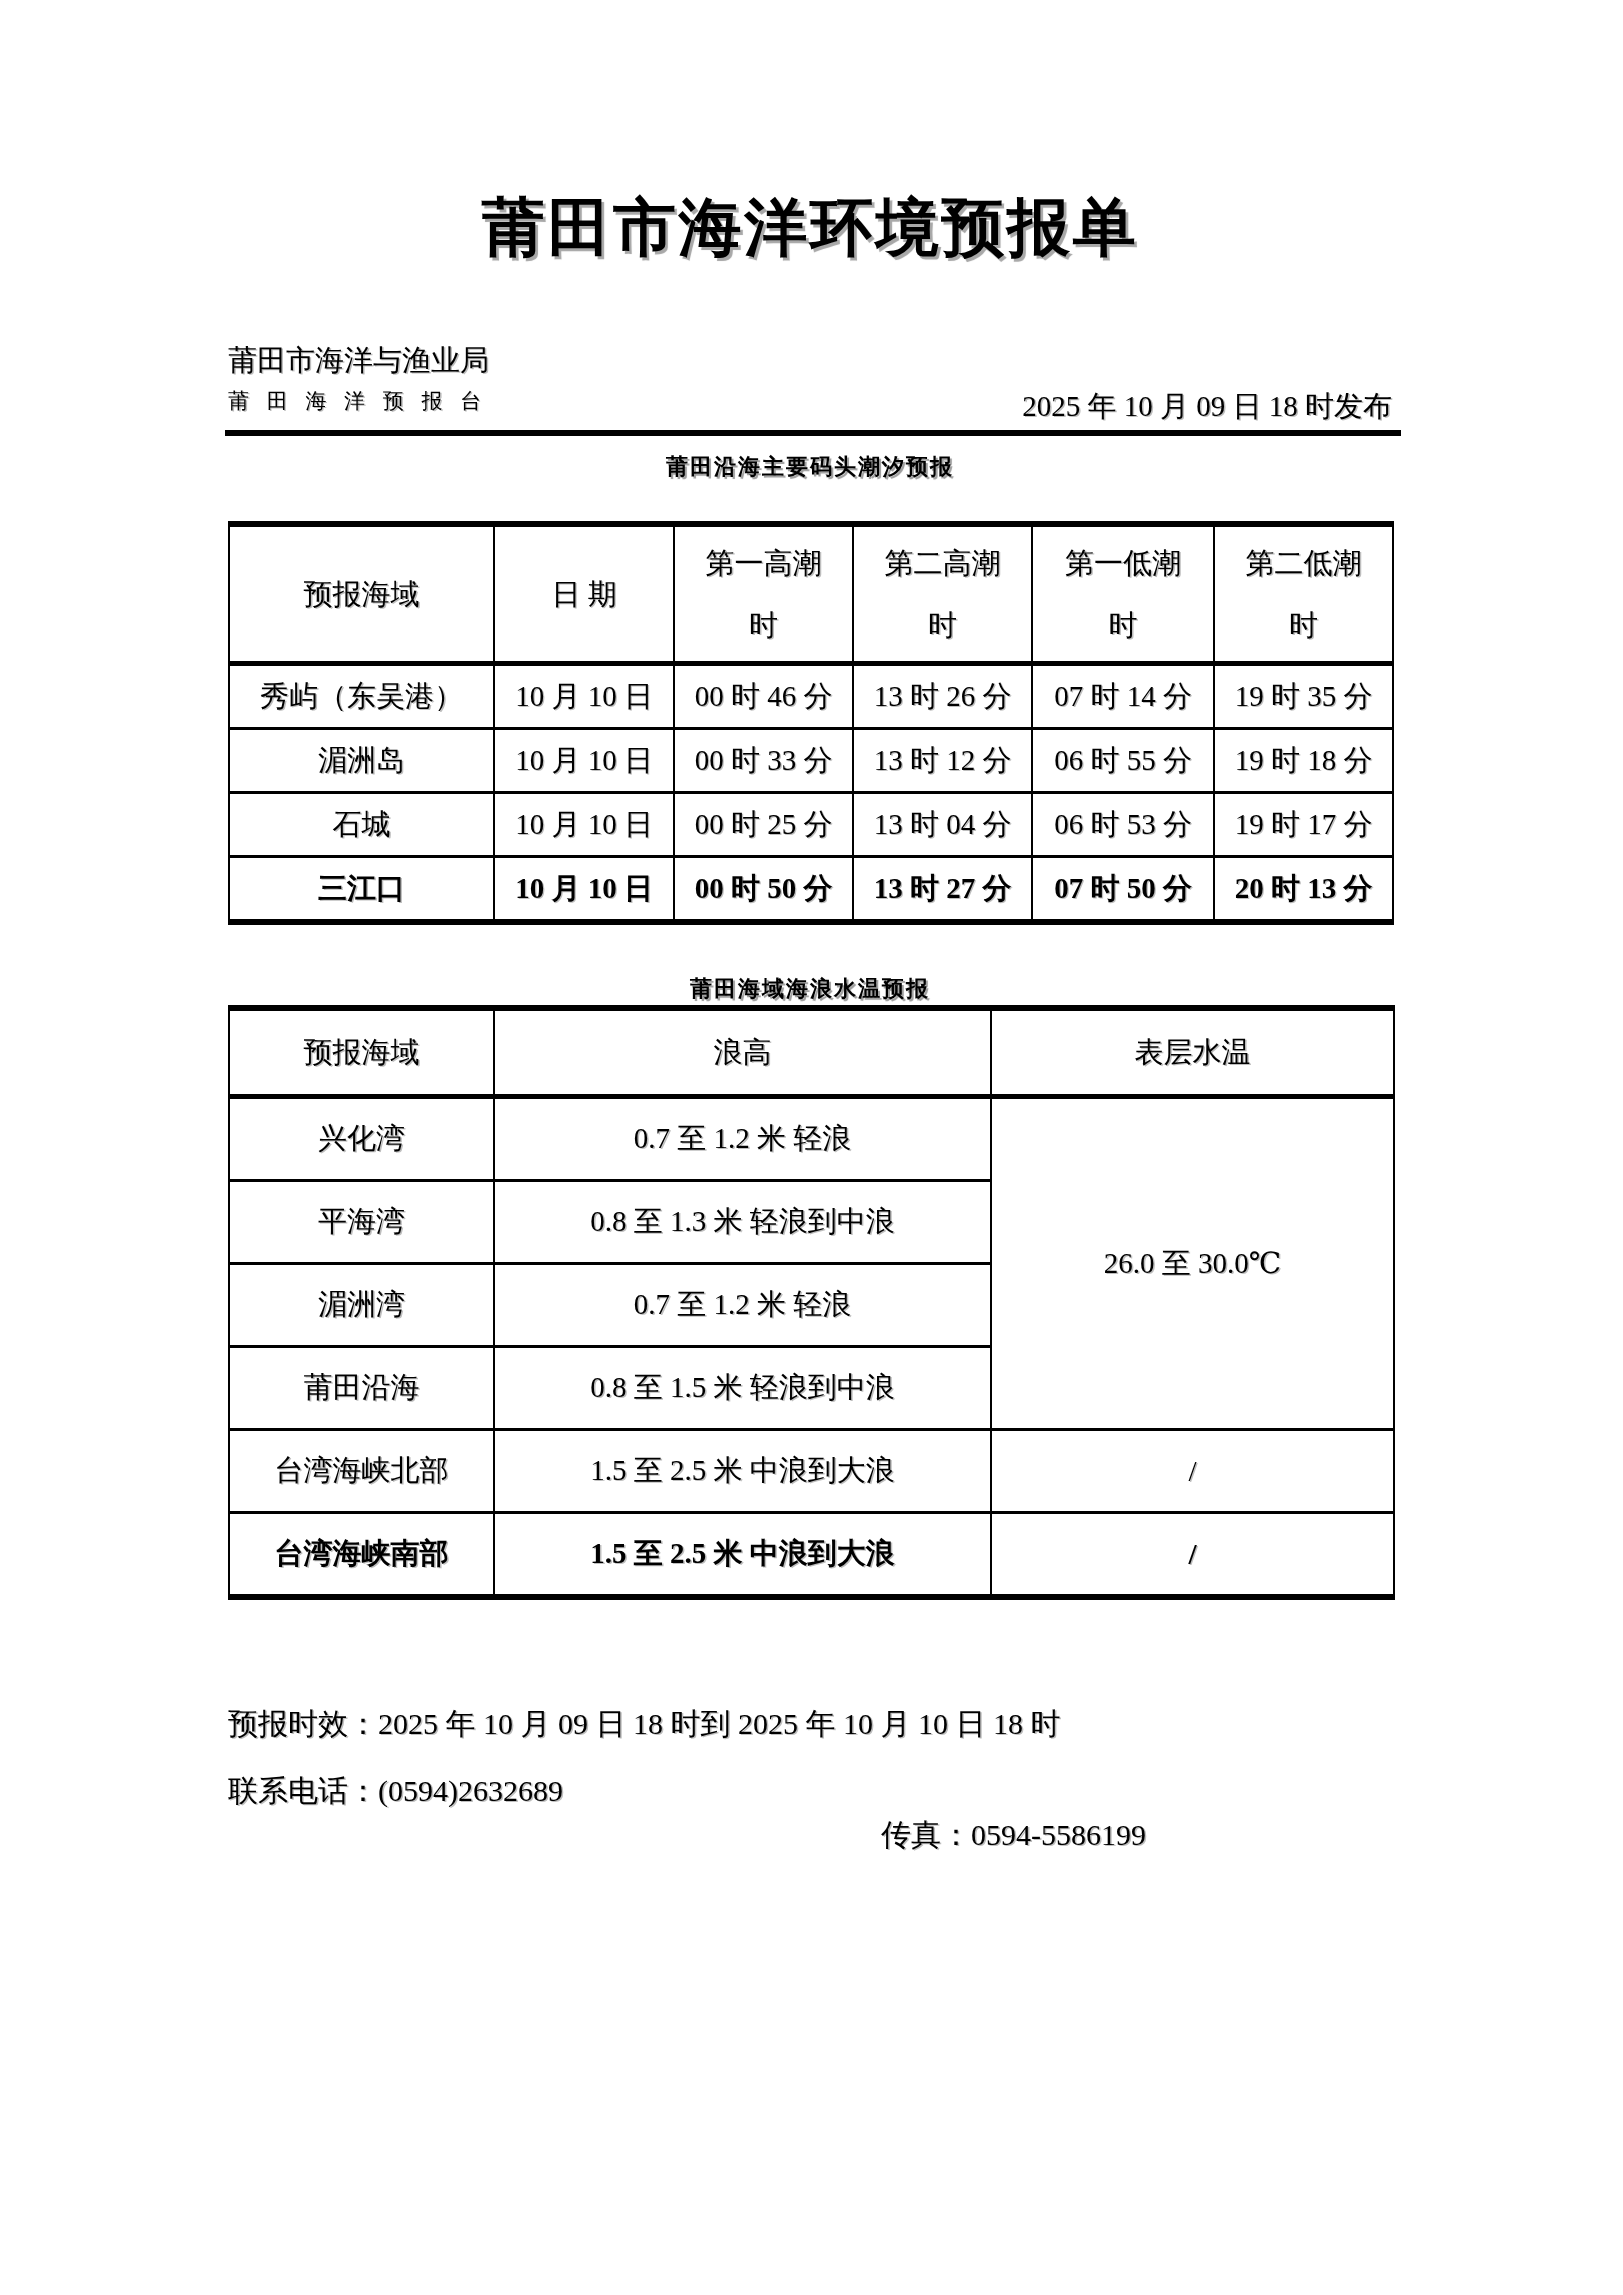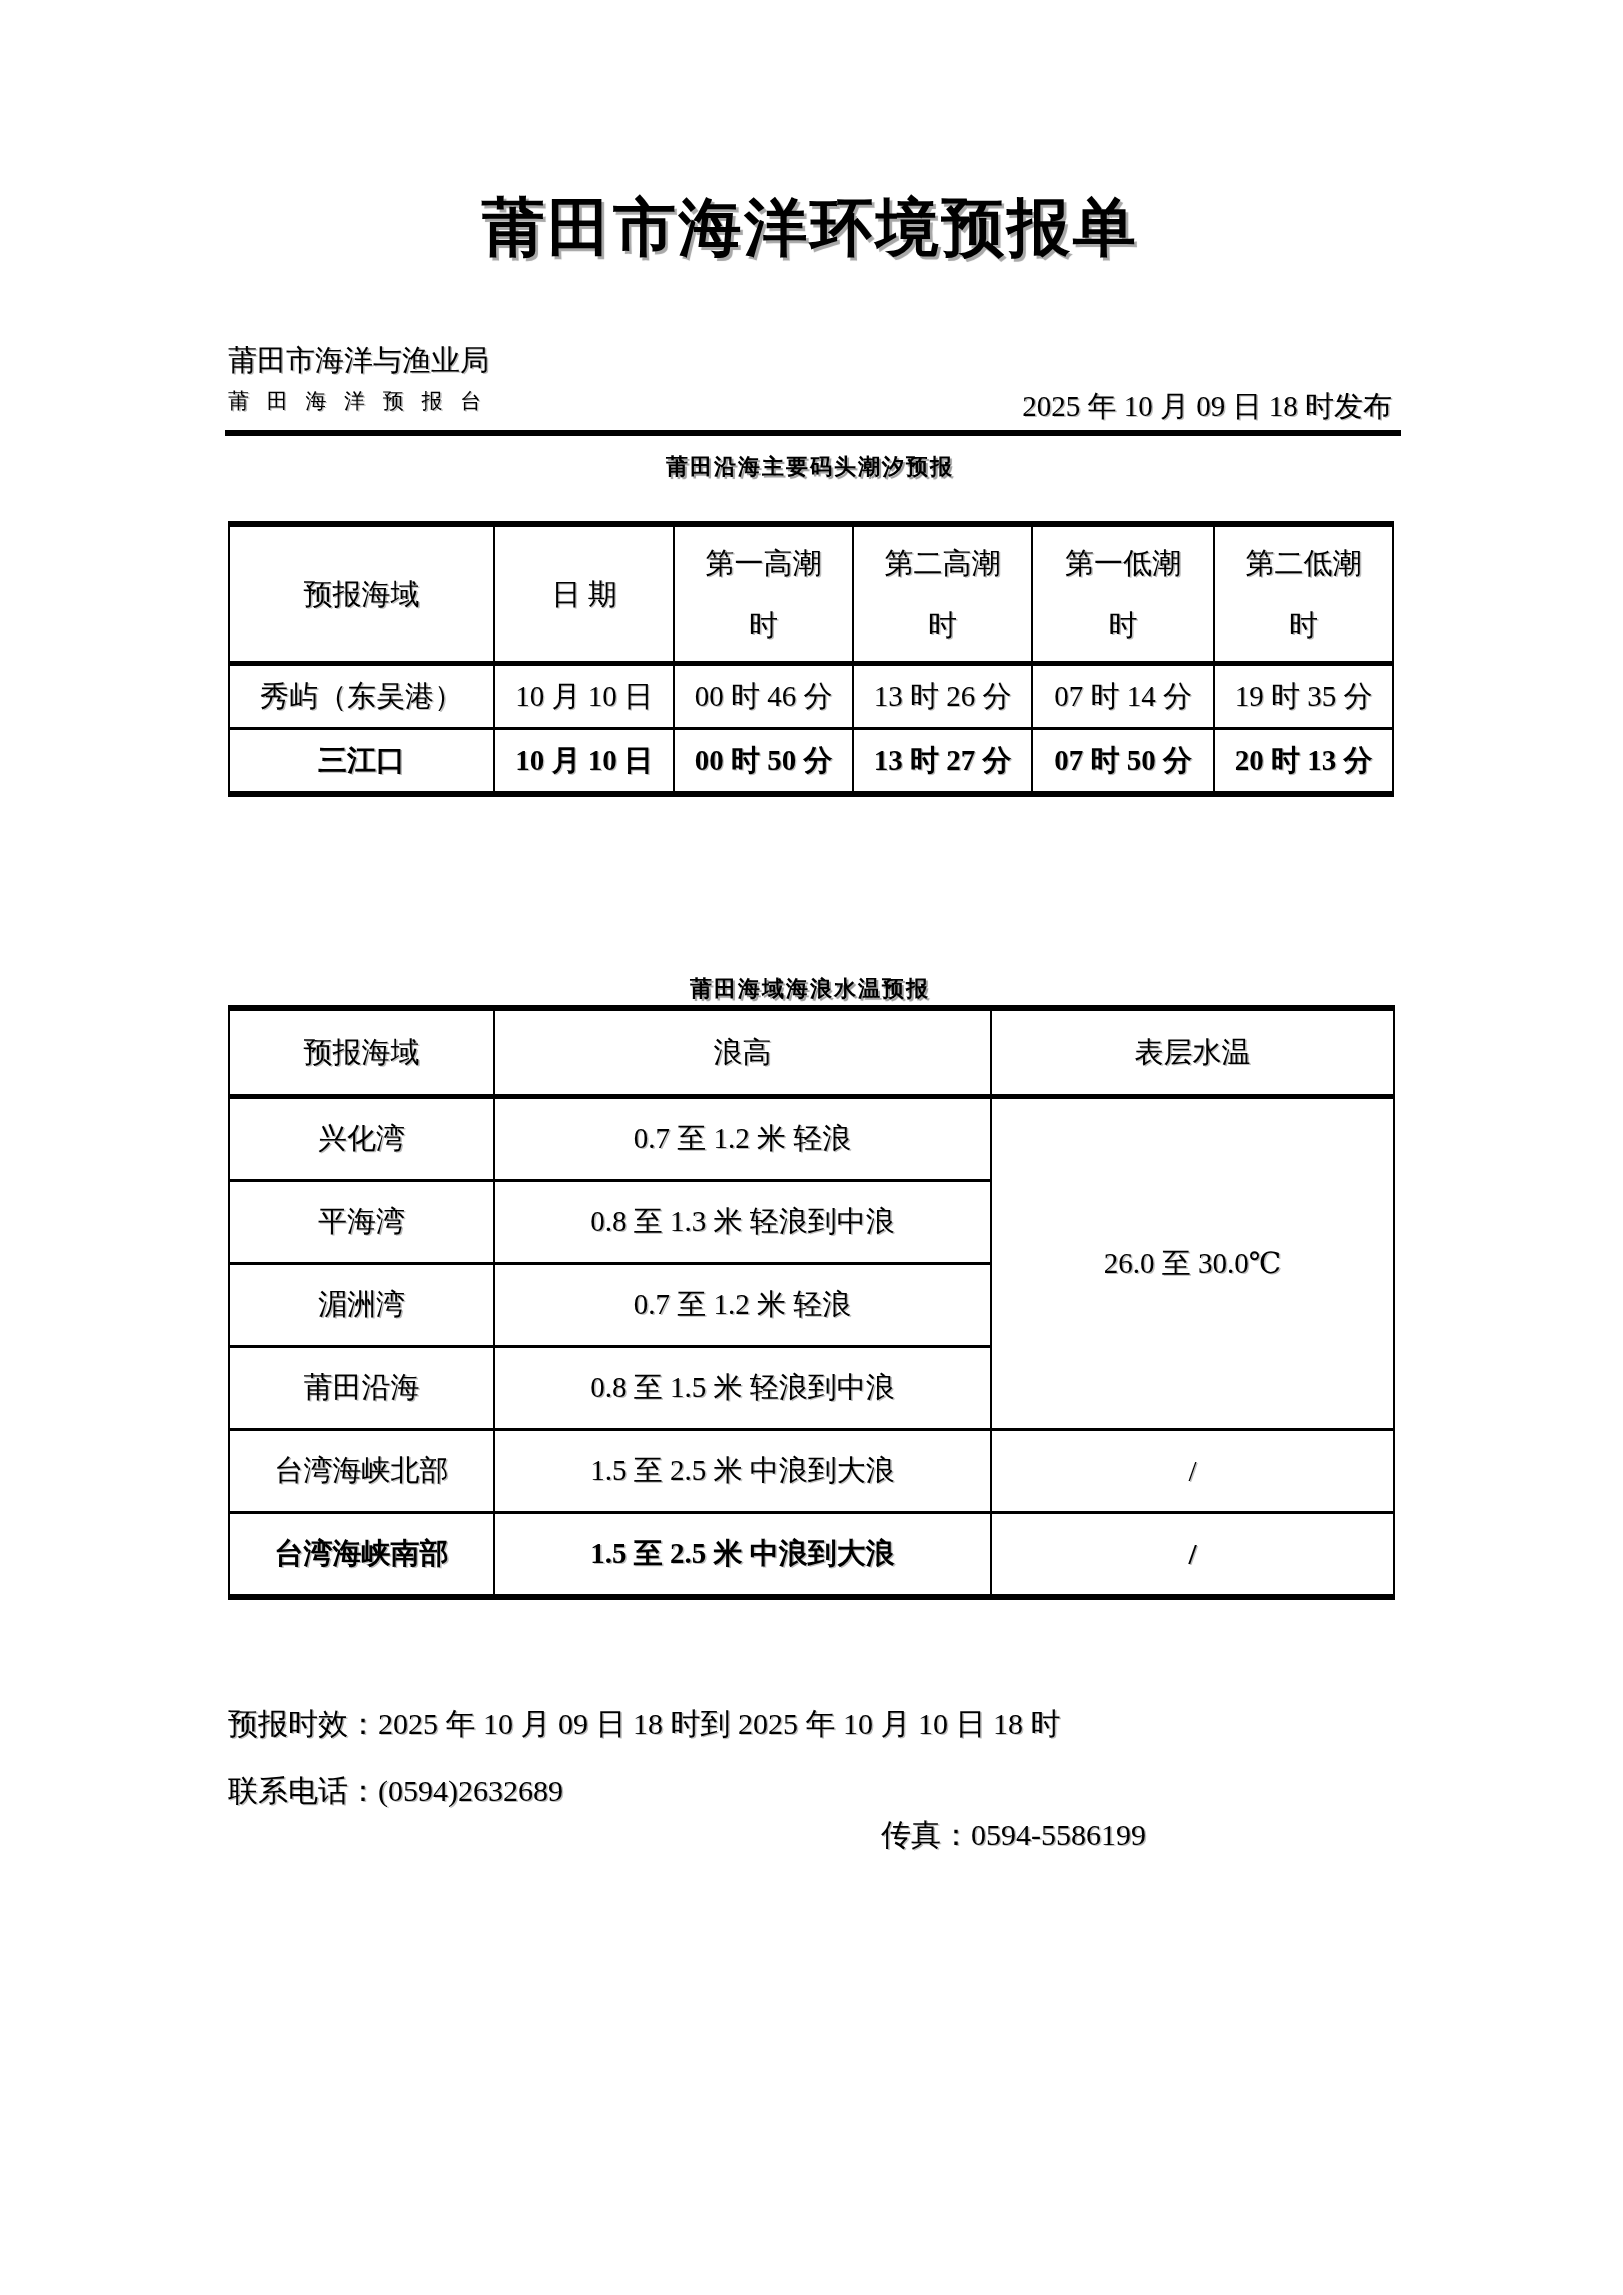--- a/index.html
+++ b/index.html
@@ -200,20 +200,36 @@
         </tr>
         <tr>
           <td>秀屿（东吴港）</td>
           <td>10 月 10 日</td>
           <td>00 时 46 分</td>
           <td>13 时 26 分</td>
           <td>07 时 14 分</td>
           <td>19 时 35 分</td>
         </tr>
         <tr>
+          <td>湄洲岛</td>
+          <td>10 月 10 日</td>
+          <td>00 时 33 分</td>
+          <td>13 时 12 分</td>
+          <td>06 时 55 分</td>
+          <td>19 时 18 分</td>
+        </tr>
+        <tr>
+          <td>石城</td>
+          <td>10 月 10 日</td>
+          <td>00 时 25 分</td>
+          <td>13 时 04 分</td>
+          <td>06 时 53 分</td>
+          <td>19 时 17 分</td>
+        </tr>
+        <tr>
           <td>三江口</td>
           <td>10 月 10 日</td>
           <td>00 时 50 分</td>
           <td>13 时 27 分</td>
           <td>07 时 50 分</td>
           <td>20 时 13 分</td>
         </tr>
       </tbody>
     </table>
 

